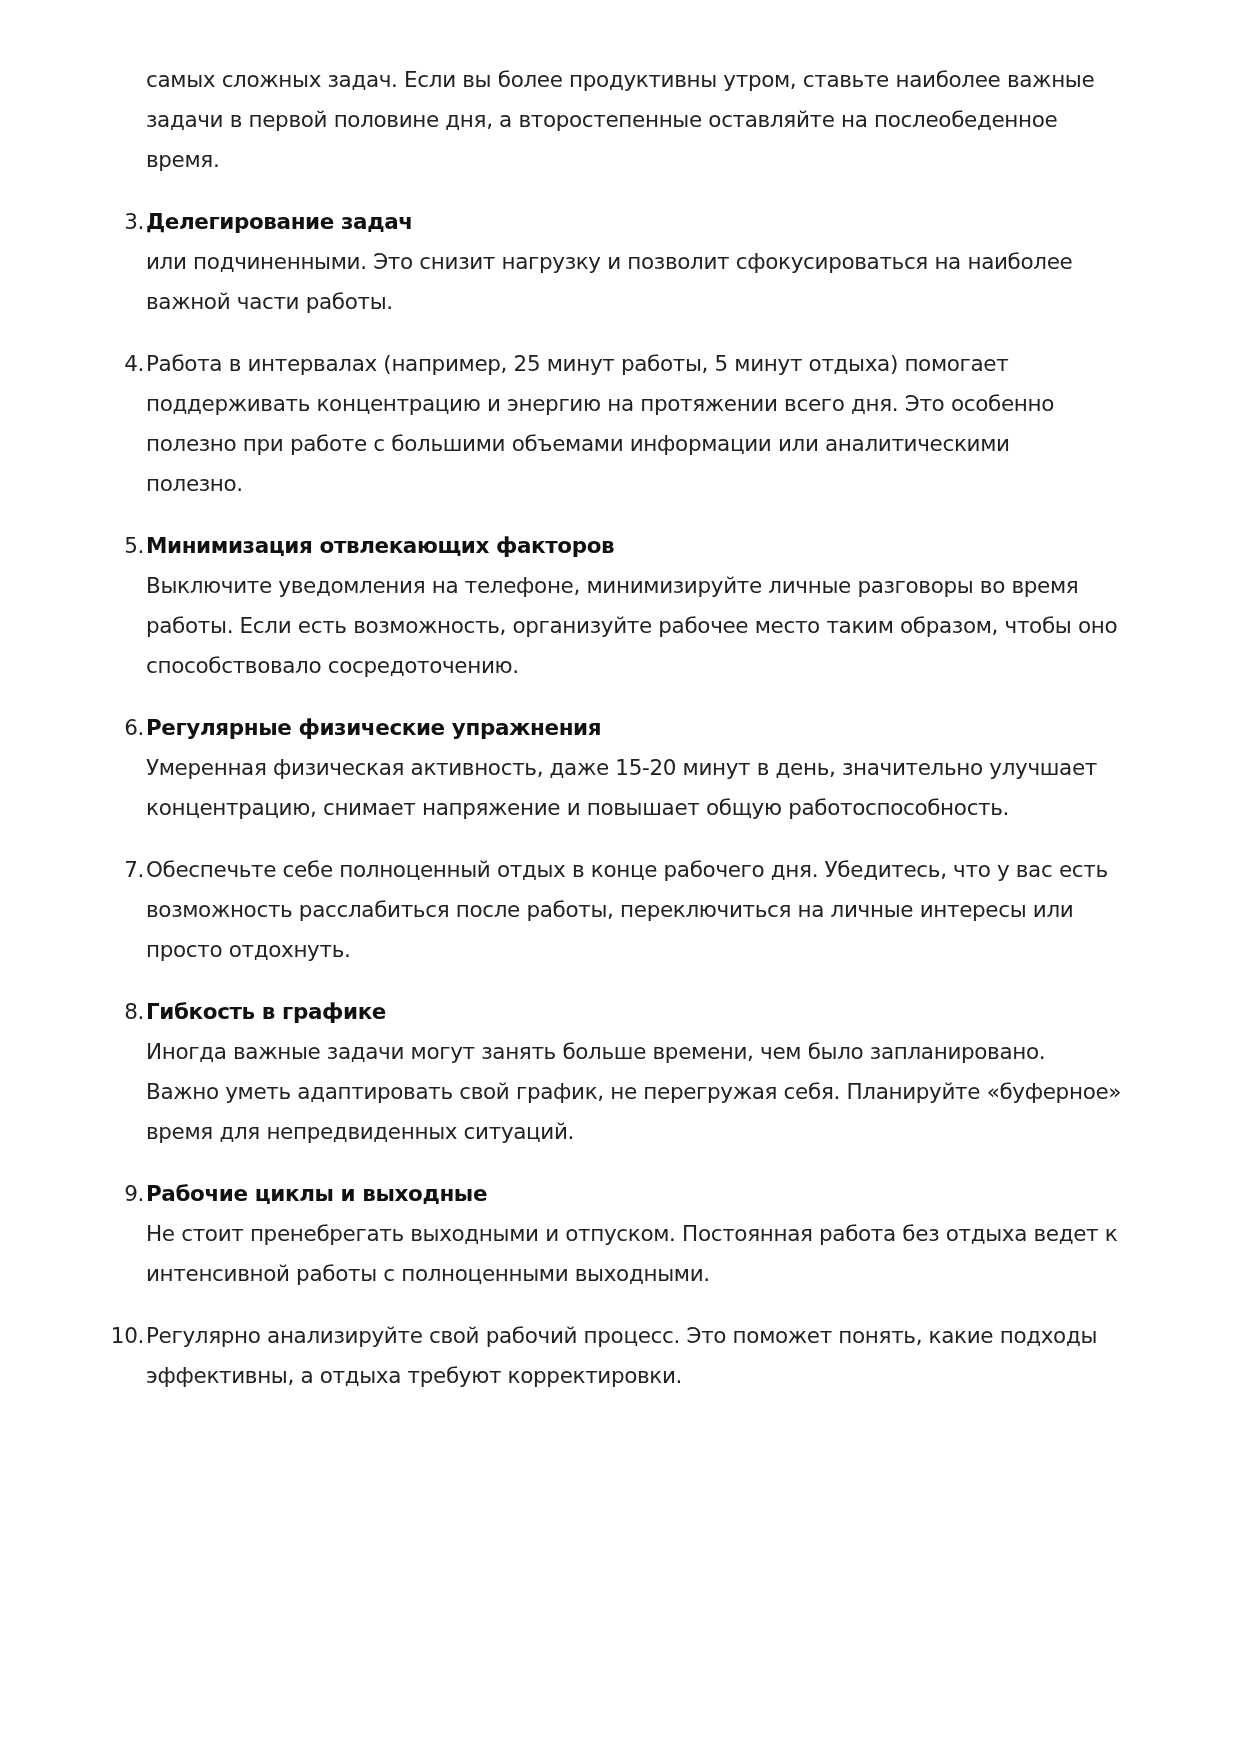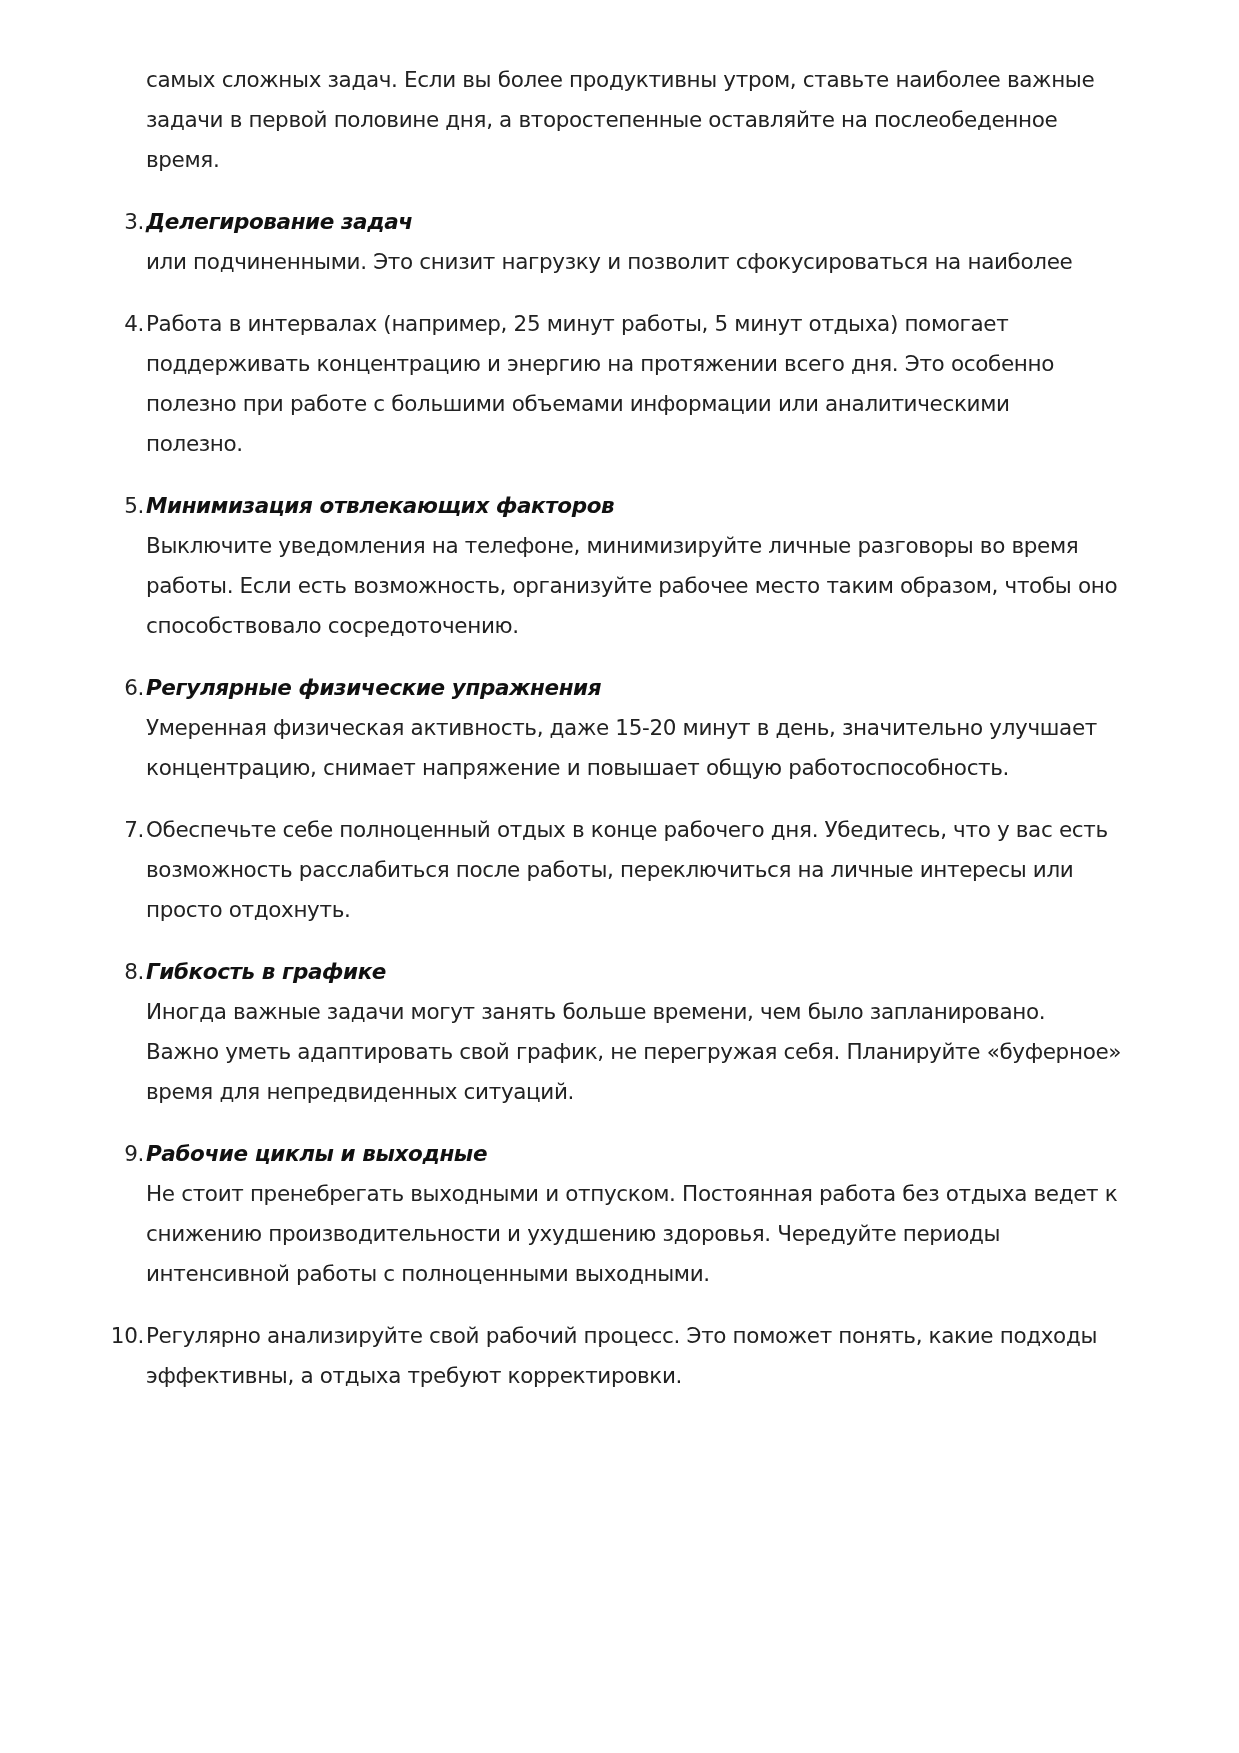--- a/index.html
+++ b/index.html
@@ -45,40 +45,40 @@
       color: #222222;
       text-align: right;
     }
     .item-title {
       font-size: 21.5px;
       line-height: 40px;
       font-weight: bold;
       white-space: nowrap;
       letter-spacing: -0.4px;
       color: #111111;
-      font-style: italic;
     }
   </style>
 </head>
 <body>
 
 <div class="page">
 
   <div class="intro">
     <div class="para-line">самых сложных задач. Если вы более продуктивны утром, ставьте наиболее важные</div>
     <div class="para-line">задачи в первой половине дня, а второстепенные оставляйте на послеобеденное</div>
     <div class="para-line">время.</div>
   </div>
 
   <div>
 
     <div class="item">
       <span class="item-number">3.</span>
       <div class="item-title">Делегирование задач</div>
       <div class="para-line">или подчиненными. Это снизит нагрузку и позволит сфокусироваться на наиболее</div>
+      <div class="para-line">важной части работы.</div>
     </div>
 
     <div class="item">
       <span class="item-number">4.</span>
       <div class="para-line">Работа в интервалах (например, 25 минут работы, 5 минут отдыха) помогает</div>
       <div class="para-line">поддерживать концентрацию и энергию на протяжении всего дня. Это особенно</div>
       <div class="para-line">полезно при работе с большими объемами информации или аналитическими</div>
       <div class="para-line">полезно.</div>
     </div>
 
@@ -109,21 +109,20 @@
       <div class="item-title">Гибкость в графике</div>
       <div class="para-line">Иногда важные задачи могут занять больше времени, чем было запланировано.</div>
       <div class="para-line">Важно уметь адаптировать свой график, не перегружая себя. Планируйте «буферное»</div>
       <div class="para-line">время для непредвиденных ситуаций.</div>
     </div>
 
     <div class="item">
       <span class="item-number">9.</span>
       <div class="item-title">Рабочие циклы и выходные</div>
       <div class="para-line">Не стоит пренебрегать выходными и отпуском. Постоянная работа без отдыха ведет к</div>
-      <div class="para-line">снижению производительности и ухудшению здоровья. Чередуйте периоды</div>
       <div class="para-line">интенсивной работы с полноценными выходными.</div>
     </div>
 
     <div class="item">
       <span class="item-number">10.</span>
       <div class="para-line">Регулярно анализируйте свой рабочий процесс. Это поможет понять, какие подходы</div>
       <div class="para-line">эффективны, а отдыха требуют корректировки.</div>
     </div>
 
   </div>

